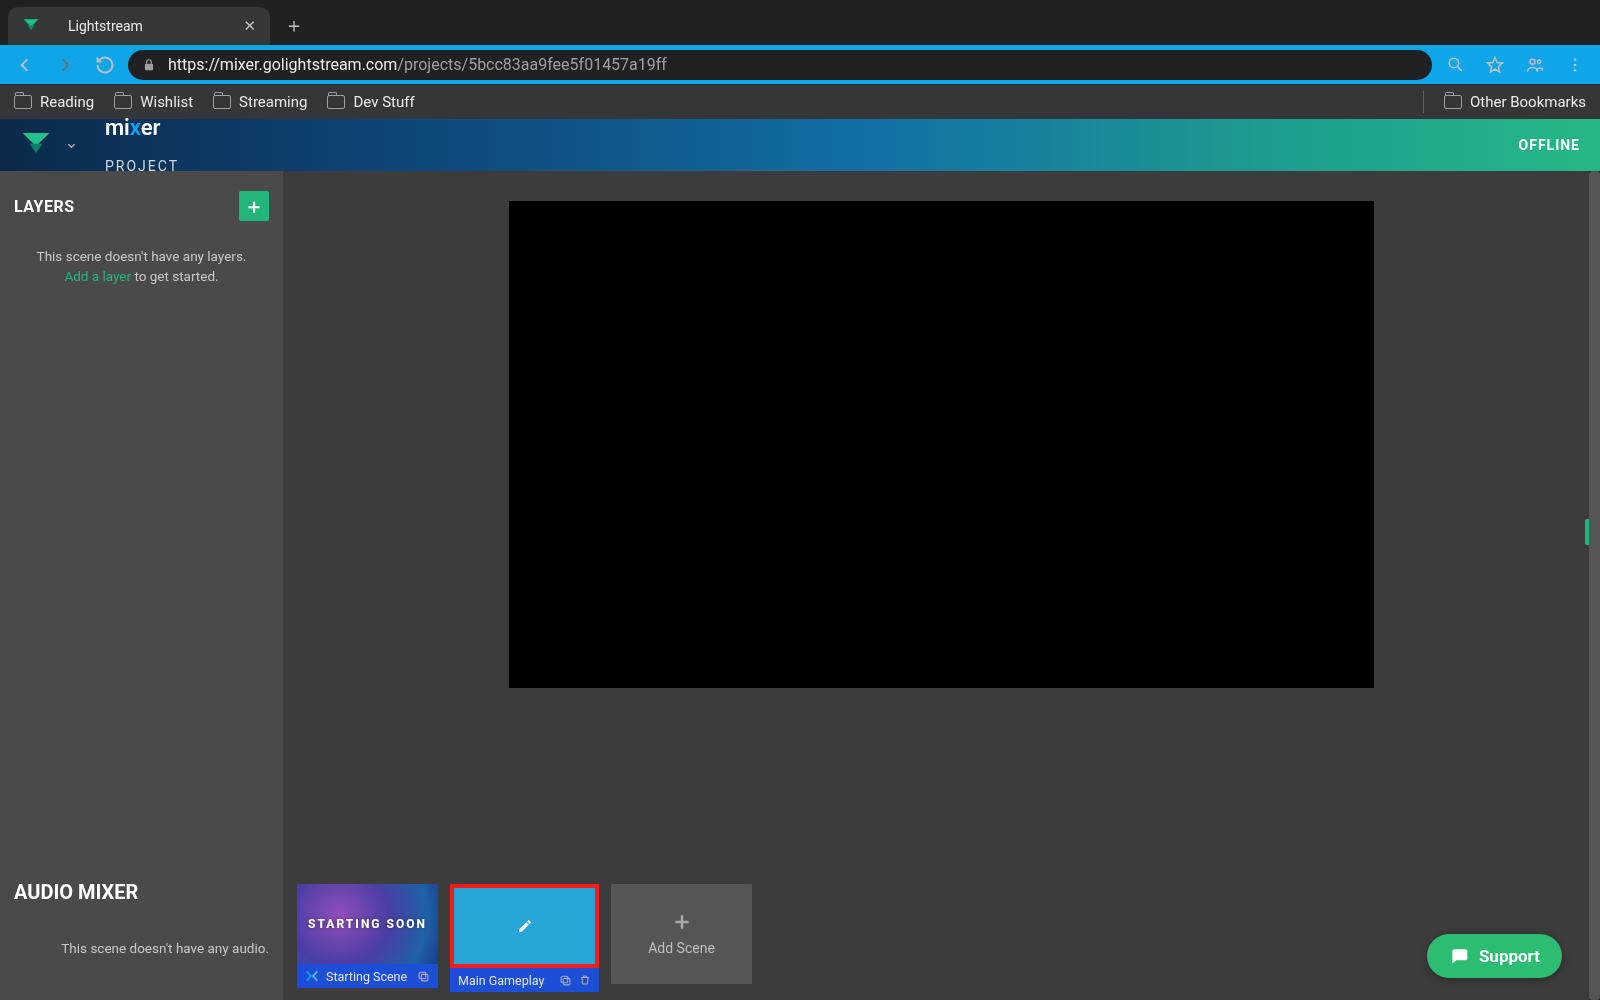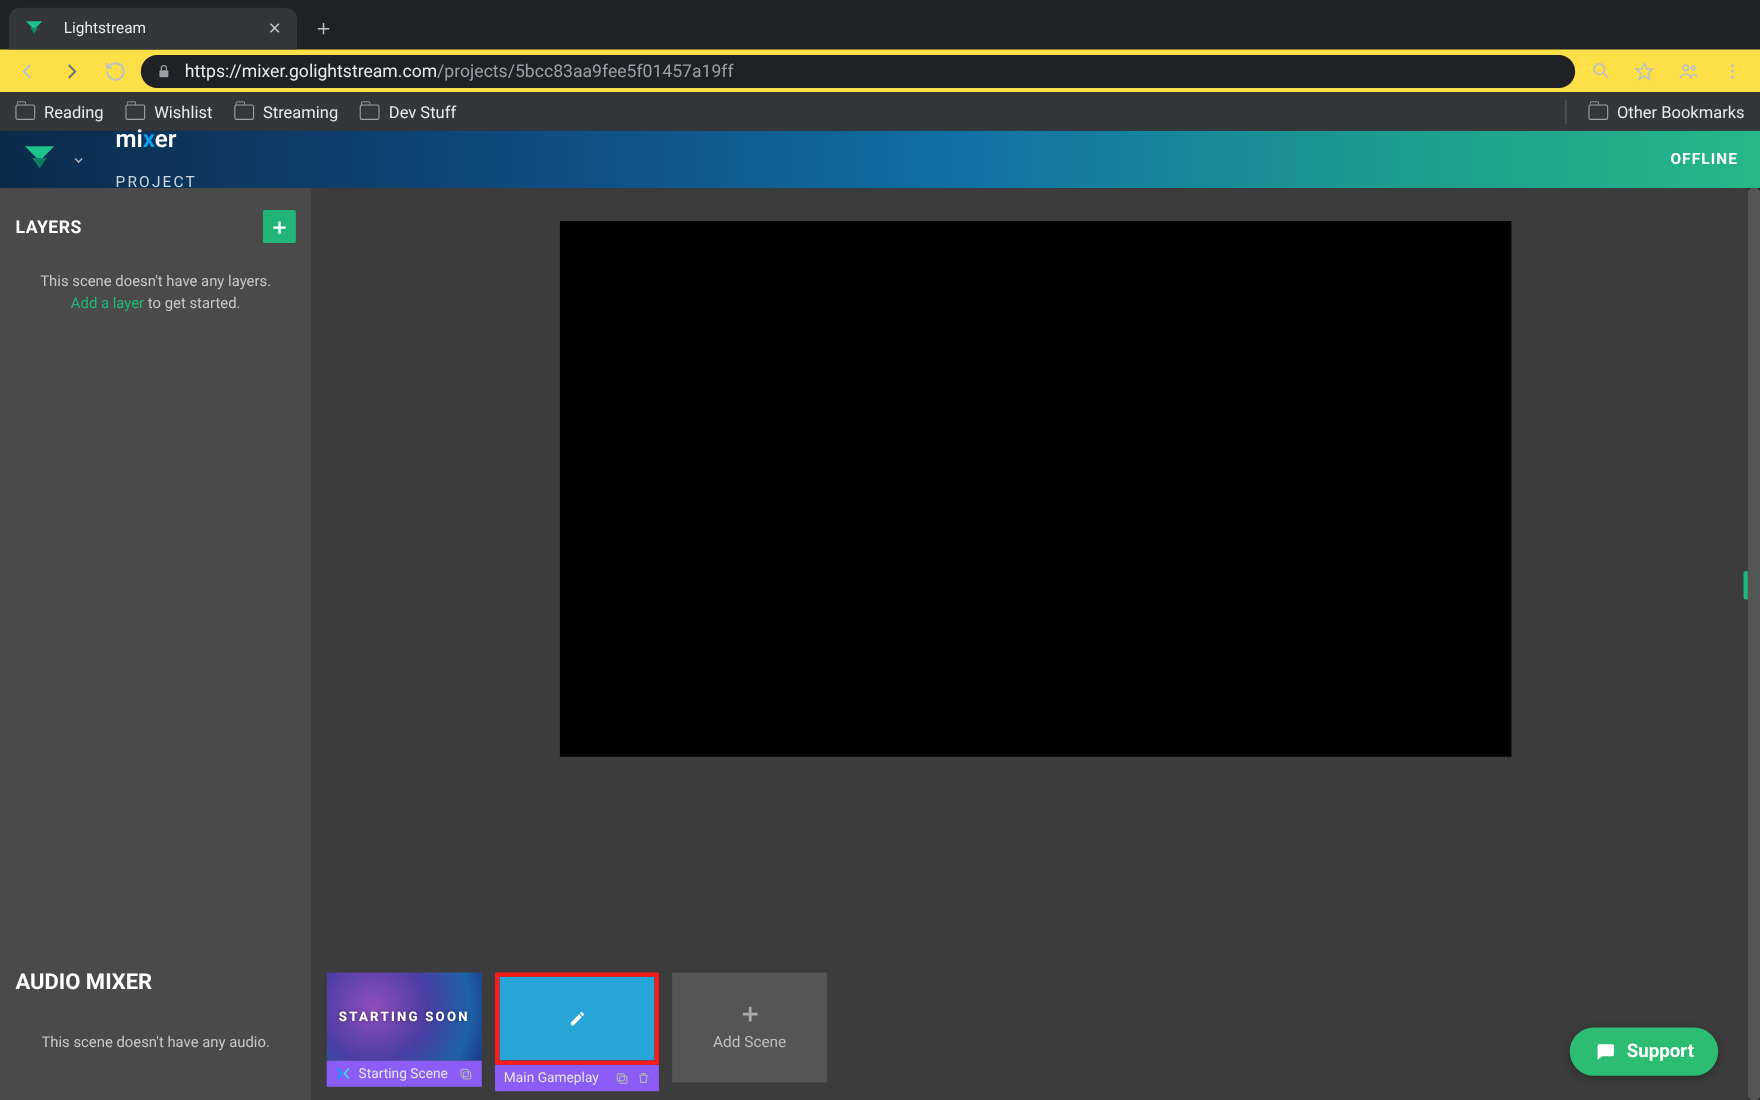--- a/index.html
+++ b/index.html
@@ -1,27 +1,27 @@
 <!DOCTYPE html>
 <html><head>
 <meta charset="utf-8">
 <style>
 *{box-sizing:border-box;margin:0;padding:0;font-family:-apple-system,BlinkMacSystemFont,"Segoe UI",Roboto,sans-serif}
 html,body{width:1600px;height:1000px;overflow:hidden;background:#202124;color:#e8eaed}
 
 
 .tabbar{height:45px;background:#202124;display:flex;align-items:flex-end;padding-left:8px}
-.tab{display:flex;align-items:center;gap:18px;background:#35363a;border-radius:10px 10px 0 0;padding:10px 14px;width:262px;height:38px;color:#e8eaed;font-size:14px}
+.tab{display:flex;align-items:center;gap:28px;background:#35363a;border-radius:10px 10px 0 0;padding:10px 14px;width:262px;height:38px;color:#e8eaed;font-size:14px}
 .tab .favicon{width:18px;height:18px;display:flex;align-items:center;justify-content:center}
 .tab .title{flex:1}
 .tab .close{color:#bdc1c6;font-size:15px;cursor:pointer}
 .newtab{color:#bdc1c6;font-size:20px;padding:6px 14px;cursor:pointer}
 
 
-.urlbar{height:39px;background:#fde047;display:flex;align-items:center;padding:0 8px;gap:6px}
+.urlbar{height:39px;background:#0ea5e9;display:flex;align-items:center;padding:0 8px;gap:6px}
 .nav-icon{width:34px;height:34px;display:flex;align-items:center;justify-content:center;color:#bdc1c6;border-radius:50%;cursor:pointer}
 .nav-icon.disabled{color:#6b6f74}
 .addr{flex:1;height:30px;background:#202124;border-radius:15px;display:flex;align-items:center;padding:0 14px;font-size:16px;color:#e8eaed}
 .addr .lock{color:#9aa0a6;margin-right:12px;font-size:14px}
 .addr .dim{color:#9aa0a6}
 
 
 .bookmarks{height:35px;background:#35363a;border-top:1px solid #2b2c2f;display:flex;align-items:center;padding:0 14px;gap:20px;font-size:15px;color:#e8eaed}
 .bm{display:flex;align-items:center;gap:8px;cursor:pointer}
 .bm .folder{width:18px;height:14px;border:1.5px solid #9aa0a6;border-radius:2px;position:relative}
@@ -43,33 +43,33 @@
 
 .main{display:flex;height:829px;background:#3c3c3c}
 .sidebar{width:283px;background:#4a4a4a;display:flex;flex-direction:column;padding:14px}
 .side-head{display:flex;align-items:center;justify-content:space-between;margin:6px 0 26px 0}
 .side-head h3{font-size:16px;font-weight:700;letter-spacing:.5px;color:#fff}
 .add-layer-btn{width:30px;height:30px;background:#21b57a;color:#fff;font-size:20px;font-weight:600;display:flex;align-items:center;justify-content:center;cursor:pointer;border-radius:2px}
 .empty{font-size:13.5px;color:#c8c8c8;text-align:center;line-height:1.45}
 .empty a{color:#1fb879;text-decoration:none;cursor:pointer}
 .side-spacer{flex:1}
 .audio-head{font-size:20px;font-weight:700;color:#fff;margin-bottom:36px}
-.audio-empty{font-size:13.5px;color:#c8c8c8;text-align:center;margin-bottom:30px}
+.audio-empty{font-size:13.5px;color:#c8c8c8;text-align:right;margin-bottom:30px}
 
 .content{flex:1;display:flex;flex-direction:column;position:relative}
 .canvas-wrap{flex:1;display:flex;align-items:flex-start;justify-content:center;padding:30px 20px 20px}
 .canvas{width:865px;height:487px;background:#000}
 
 
 .scenes{height:130px;padding:14px 14px 6px 14px;display:flex;gap:12px;align-items:flex-start}
 .scene{width:141px;display:flex;flex-direction:column}
 .scene-thumb{height:80px;position:relative;display:flex;align-items:center;justify-content:center;overflow:hidden;border-radius:1px}
 .scene-thumb.starting{background:radial-gradient(circle at 30% 40%,#914ebc 0%,#4a3ea3 45%,#1e62a8 80%,#1a3a8a 100%)}
 .scene-thumb .overlay-text{color:#fff;font-size:12px;font-weight:800;letter-spacing:2px;text-align:center;text-shadow:0 0 4px rgba(0,0,0,.4)}
-.scene-bar{height:24px;background:#8b5cf6;display:flex;align-items:center;padding:0 8px;gap:7px}
+.scene-bar{height:24px;background:#1d4ed8;display:flex;align-items:center;padding:0 8px;gap:7px}
 .scene-bar .sicon{width:14px;height:14px}
 .scene-bar .name{font-size:12.5px;color:#e5e5e5;flex:1;white-space:nowrap;overflow:hidden;text-overflow:ellipsis}
 .scene-bar .small-icon{font-size:12px;color:#b0b0b0;cursor:pointer}
 
 .scene.selected{width:149px}
 .scene.selected .scene-thumb{height:84px;border:4px solid #ff1b1a}
 .scene.selected .scene-thumb-inner{background:#27a5d6;position:absolute;inset:0;display:flex;align-items:center;justify-content:center;color:#fff}
 
 .scene.add{width:141px}
 .scene.add .scene-thumb{height:100px;background:#555;border:none;flex-direction:column;gap:8px;color:#bdbdbd;cursor:pointer}

